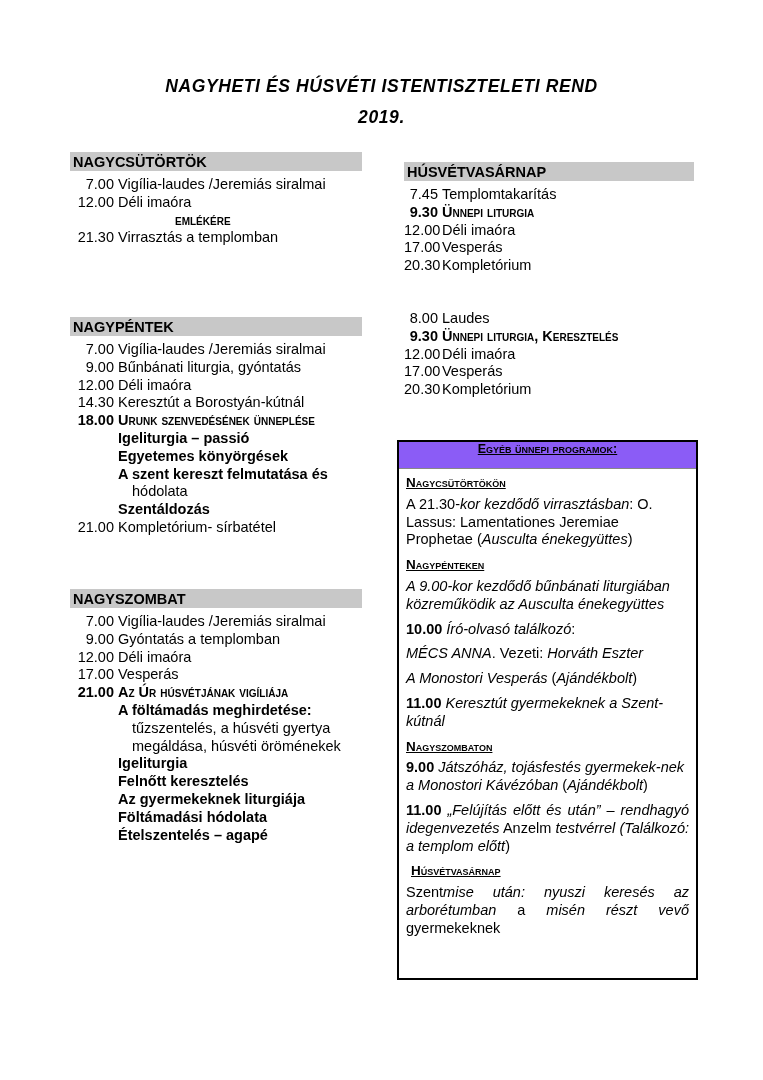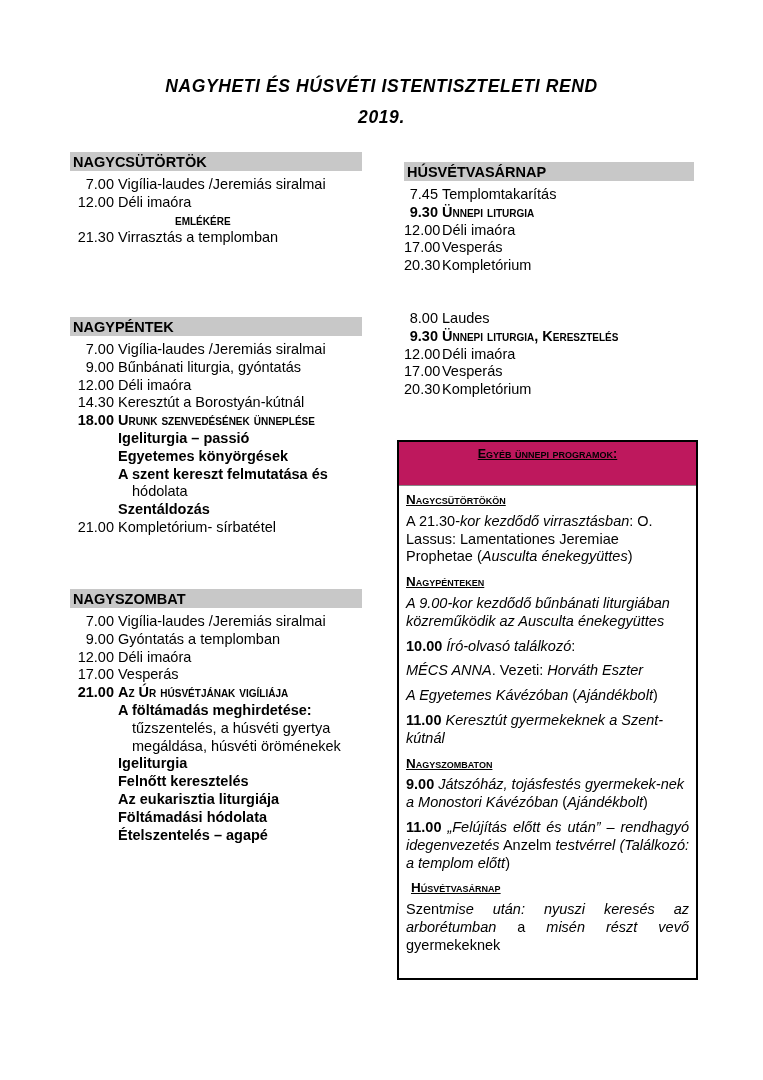--- a/index.html
+++ b/index.html
@@ -18,23 +18,23 @@
   .row { font-size: 14.5px; line-height: 17.8px; white-space: nowrap; position: relative; }
   .row .tm { display: inline-block; width: 44px; text-align: right; margin-right: 4px; }
   .row.b { font-weight: bold; }
   .sc { font-variant: small-caps; }
   .row.sub { padding-left: 48px; font-weight: bold; }
   .row.sub2 { padding-left: 62px; }
   .row.contind { padding-left: 105px; }
   .right-row .tm { width: 34px; }
   .box { position: absolute; left: 397px; top: 440px; width: 301px; height: 540px;
          border: 2px solid #000; box-sizing: border-box; }
-  .box-head { background: #be185d; height: 44px; border-bottom: 1px solid #888;
+  .box-head { background: #8b5cf6; height: 27px; border-bottom: 1px solid #888;
               text-align: center; font-weight: bold; font-size: 12.5px; font-variant: small-caps;
-              padding-top: 5px; box-sizing: border-box; }
+              box-sizing: border-box; }
   .box-head span { text-decoration: underline; }
   .box-body { padding: 3px 7px 0 7px; font-size: 14.5px; line-height: 17.8px; }
   .bh { font-weight: bold; font-variant: small-caps; text-decoration: underline; margin: 2px 0 4px 0; font-size: 13.5px; }
   .bp { margin-bottom: 7px; }
   .just { text-align: justify; text-align-last: left; }
   i { font-style: italic; }
 </style>
 </head>
 <body>
 
@@ -71,21 +71,21 @@
     <div class="row"><span class="tm">7.00</span><span>Vigília-laudes /Jeremiás siralmai</span></div>
     <div class="row"><span class="tm">9.00</span><span>Gyóntatás a templomban</span></div>
     <div class="row"><span class="tm">12.00</span><span>Déli imaóra</span></div>
     <div class="row"><span class="tm">17.00</span><span>Vesperás</span></div>
     <div class="row b"><span class="tm">21.00</span><span class="sc">Az Úr húsvétjának vigíliája</span></div>
     <div class="row sub">A föltámadás meghirdetése:</div>
     <div class="row sub2">tűzszentelés, a húsvéti gyertya</div>
     <div class="row sub2">megáldása, húsvéti öröménekek</div>
     <div class="row sub">Igeliturgia</div>
     <div class="row sub">Felnőtt keresztelés</div>
-    <div class="row sub">Az eukarisztia liturgiája</div>
+    <div class="row sub">Az gyermekeknek liturgiája</div>
     <div class="row sub">Föltámadási hódolata</div>
     <div class="row sub">Ételszentelés – agapé</div>
   </div>
 </div>
 
 <div class="col col-right">
   <div class="sec" style="top:162px">
     <div class="bar">HÚSVÉTVASÁRNAP</div>
     <div class="row right-row"><span class="tm">7.45</span><span>Templomtakarítás</span></div>
     <div class="row right-row b"><span class="tm">9.30</span><span class="sc">Ünnepi liturgia</span></div>
@@ -109,21 +109,21 @@
     <div class="bh">Nagycsütörtökön</div>
     <div class="bp">
       <span>A 21.30-</span><i>kor kezdődő virrasztásban</i><span>:</span>
       <span>O. Lassus: Lamentationes Jeremiae Prophetae (</span><i>Auscultа énekegyüttes</i><span>)</span>
     </div>
 
     <div class="bh">Nagypénteken</div>
     <div class="bp"><i>A 9.00-kor kezdődő bűnbánati liturgiában közreműködik az Ausculta énekegyüttes</i></div>
     <div class="bp"><b>10.00</b> <i>Író-olvasó találkozó</i><span>:</span></div>
     <div class="bp"><i>MÉCS ANNA</i><span>. Vezeti: </span><i>Horváth Eszter</i></div>
-    <div class="bp"><i>A Egyetemes Kávézóban</i><span> (</span><i>Ajándékbolt</i><span>)</span></div>
+    <div class="bp"><i>A Monostori Vesperás</i><span> (</span><i>Ajándékbolt</i><span>)</span></div>
     <div class="bp"><b>11.00</b> <i>Keresztút gyermekeknek a Szent-kútnál</i></div>
 
     <div class="bh">Nagyszombaton</div>
     <div class="bp"><b>9.00</b> <i>Játszóház, tojásfestés gyermekek-nek a </i><i>Monostori Kávézóban</i><span> (</span><i>Ajándékbolt</i><span>)</span></div>
     <div class="bp just"><b>11.00</b> <i>„Felújítás előtt és után” – rendhagyó idegenvezetés</i><span> Anzelm </span><i>testvérrel (Találkozó: a templom előtt</i><span>)</span></div>
 
     <div class="bh" style="margin-left:5px">Húsvétvasárnap</div>
     <div class="bp just"><span>Szent</span><i>mise után: nyuszi keresés az arborétumban</i><span> a </span><i>misén részt vevő</i><span> gyermekeknek</span></div>
   </div>
 </div>

